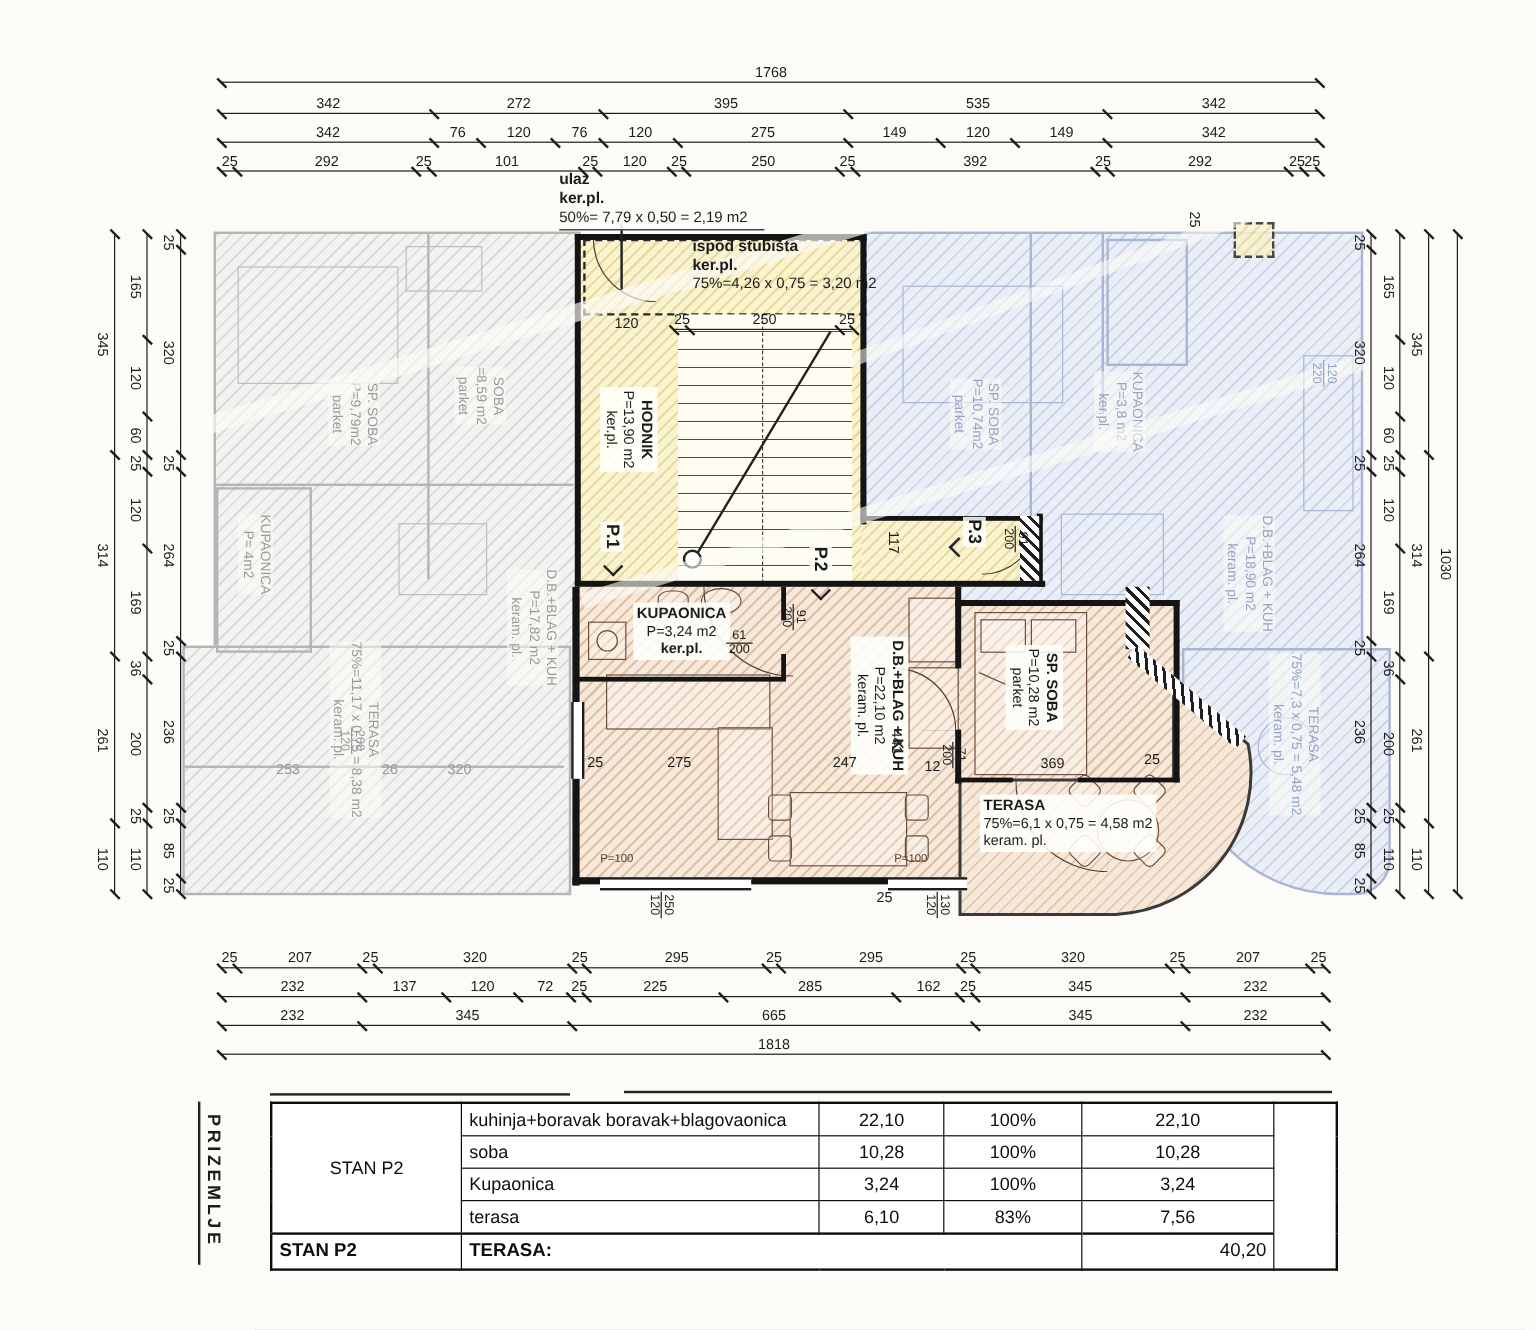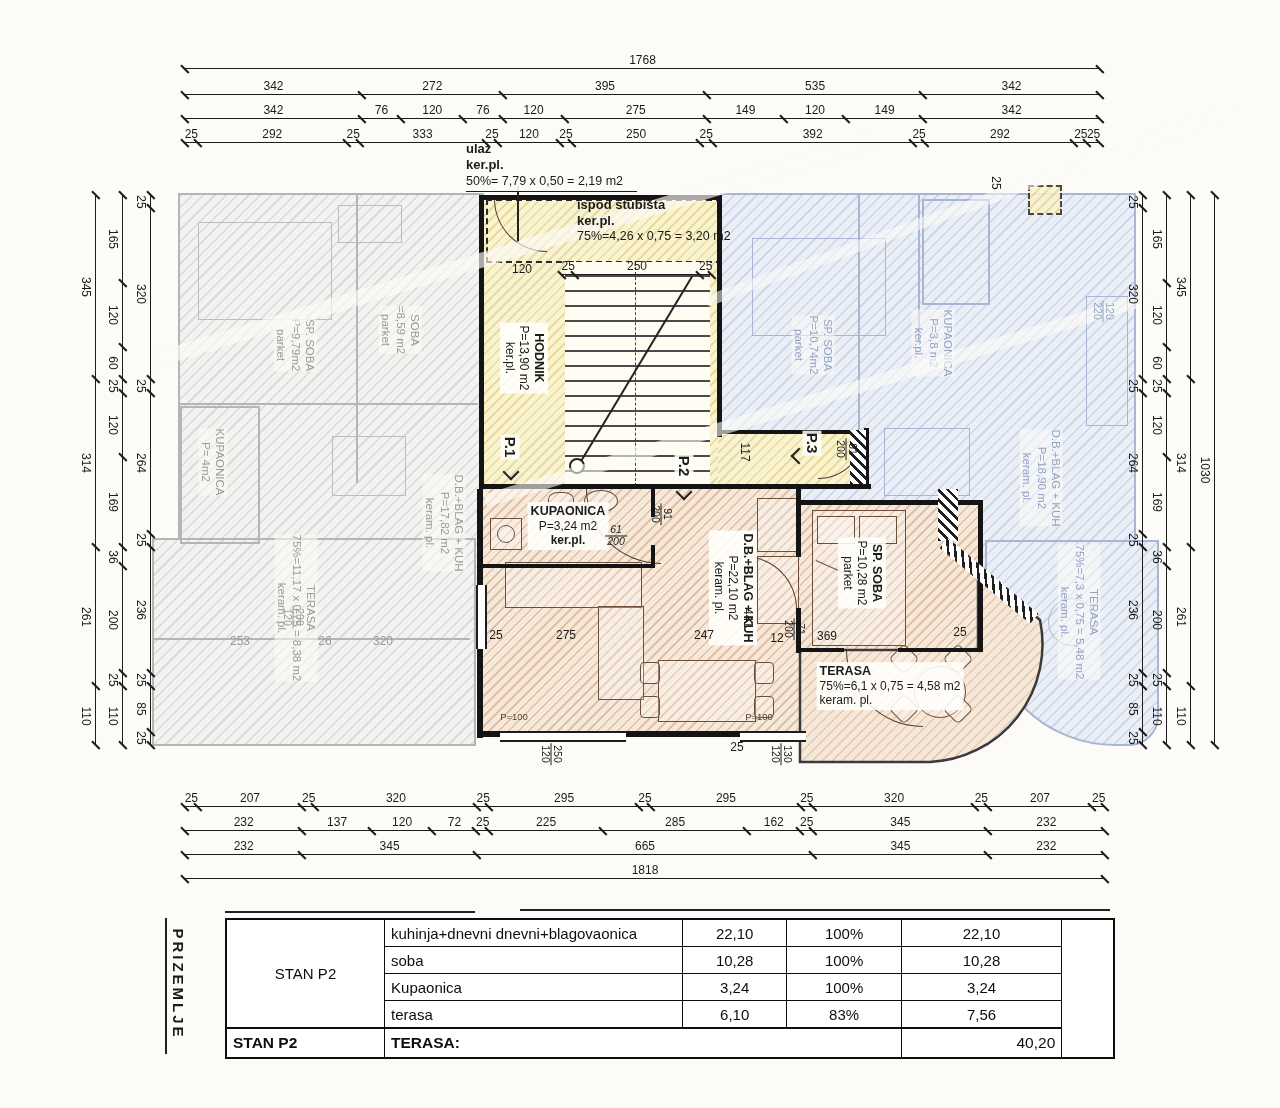--- a/index.html
+++ b/index.html
@@ -275,35 +275,35 @@
         <span style="display: block;">keram. pl.</span>
       </div>
     </div>
   <div id="misc-labels">
       <div class="lbl v" style="left: 744px; top: 452px; z-index: 7;">117</div>
       <div class="lbl v" style="left: 747px; top: 618px; z-index: 7;">441</div>
       <div class="lbl" style="left: 496px; top: 636px; z-index: 7;">25</div>
       <div class="lbl" style="left: 566px; top: 636px; z-index: 7;">275</div>
       <div class="lbl" style="left: 704px; top: 636px; z-index: 7;">247</div>
       <div class="lbl" style="left: 777px; top: 639px; z-index: 7;">12</div>
-      <div class="lbl" style="left: 827px; top: 637px; z-index: 7;">369</div>
+      <div class="lbl" style="left: 877px; top: 637px; z-index: 7;">369</div>
       <div class="lbl" style="left: 960px; top: 633px; z-index: 7;">25</div>
       <div class="lbl" style="left: 522px; top: 270px; z-index: 7;">120</div>
       <div class="lbl v" style="left: 995px; top: 183px; z-index: 7;">25</div>
       <div class="lbl small" style="left: 514px; top: 717px; z-index: 7;">P=100</div>
       <div class="lbl small" style="left: 759px; top: 717px; z-index: 7;">P=100</div>
       <div class="lbl" style="left: 737px; top: 748px; z-index: 7;">25</div>
       <div class="lbl gray" style="left: 325px; top: 642px; z-index: 7;">26</div>
       <div class="lbl gray" style="left: 383px; top: 642px; z-index: 7;">320</div>
       <div class="lbl gray" style="left: 240px; top: 642px; z-index: 7;">253</div>
       <div class="frac v" style="left: 661px; top: 514px; z-index: 7;">
         <span class="ft">91</span>
         <span class="fb">200</span>
       </div>
-      <div class="frac" style="left: 616px; top: 536px; z-index: 7; font-style: italic;">
+      <div class="frac" style="left: 616px; top: 536px; z-index: 7;">
         <span class="ft">61</span>
         <span class="fb">200</span>
       </div>
       <div class="frac v" style="left: 794px; top: 629px; z-index: 7;">
         <span class="ft">71</span>
         <span class="fb">200</span>
       </div>
       <div class="frac v" style="left: 846px; top: 449px; z-index: 7;">
         <span class="ft">91</span>
         <span class="fb">200</span>
@@ -372,21 +372,21 @@
       </div>
       <div class="dim-chain" style="left: 185px; top: 128px;">
         <div class="dim-line" style="left: 0px; top: 14px; width: 915px; height: 1.4px;"></div>
         <div class="dim-tick" style="left: 0px; top: 14.7px;"></div>
         <div class="dim-num" style="left: 6.37897px; top: 6px; transform: translate(-50%, -50%);">25</div>
         <div class="dim-tick" style="left: 12.7579px; top: 14.7px;"></div>
         <div class="dim-num" style="left: 87.2644px; top: 6px; transform: translate(-50%, -50%);">292</div>
         <div class="dim-tick" style="left: 161.771px; top: 14.7px;"></div>
         <div class="dim-num" style="left: 168.15px; top: 6px; transform: translate(-50%, -50%);">25</div>
         <div class="dim-tick" style="left: 174.529px; top: 14.7px;"></div>
-        <div class="dim-num" style="left: 237.553px; top: 6px; transform: translate(-50%, -50%);">333</div>
+        <div class="dim-num" style="left: 237.553px; top: 6px; transform: translate(-50%, -50%);">101</div>
         <div class="dim-tick" style="left: 300.577px; top: 14.7px;"></div>
         <div class="dim-num" style="left: 306.956px; top: 6px; transform: translate(-50%, -50%);">25</div>
         <div class="dim-tick" style="left: 313.335px; top: 14.7px;"></div>
         <div class="dim-num" style="left: 343.954px; top: 6px; transform: translate(-50%, -50%);">120</div>
         <div class="dim-tick" style="left: 374.573px; top: 14.7px;"></div>
         <div class="dim-num" style="left: 380.952px; top: 6px; transform: translate(-50%, -50%);">25</div>
         <div class="dim-tick" style="left: 387.331px; top: 14.7px;"></div>
         <div class="dim-num" style="left: 451.121px; top: 6px; transform: translate(-50%, -50%);">250</div>
         <div class="dim-tick" style="left: 514.911px; top: 14.7px;"></div>
         <div class="dim-num" style="left: 521.29px; top: 6px; transform: translate(-50%, -50%);">25</div>
@@ -622,21 +622,21 @@
       <col style="width:158px">
         <col style="width:297px">
         <col style="width:104px">
       <col style="width:114px">
         <col style="width:160px">
         <col style="width:52px">
     </colgroup>
     <tbody id="ttb">
         <tr>
           <td class="grp" rowspan="4">STAN P2</td>
-          <td>kuhinja+dnevni dnevni+blagovaonica</td>
+          <td>kuhinja+boravak boravak+blagovaonica</td>
           <td class="num">22,10</td>
           <td class="num">100%</td>
           <td class="num">22,10</td>
           <td rowspan="5"></td>
         </tr>
         <tr>
           <td>soba</td>
           <td class="num">10,28</td>
           <td class="num">100%</td>
           <td class="num">10,28</td>

